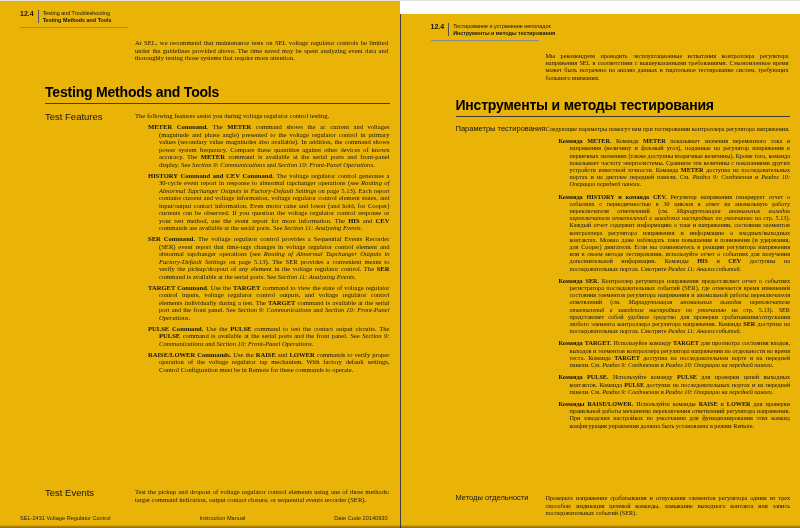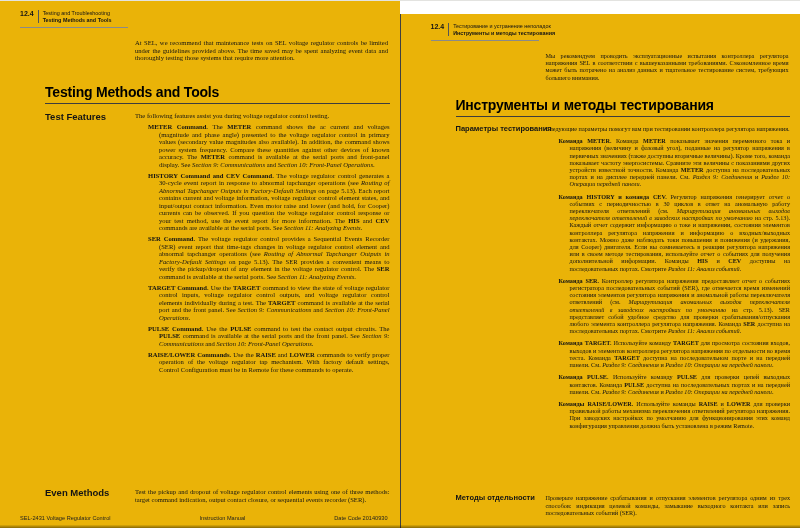--- a/index.html
+++ b/index.html
@@ -28,21 +28,21 @@
   .intro { position: absolute; top: 38px; left: var(--bx); width: var(--bw); margin: 0; font-size: 6.6px; line-height: 7.5px; text-align: justify; }
   .page-right .intro { font-size: 6.2px; line-height: 7.2px; }
 
   .section-title { position: absolute; top: 83px; left: var(--ml); margin: 0; font-family: "Liberation Sans", sans-serif; font-size: 14px; font-weight: bold; letter-spacing: -0.2px; color: #000; }
   .title-rule { position: absolute; top: 102px; left: var(--ml); right: 10px; height: 1px; background: #3d3d3d; }
 
   .content { position: absolute; top: 111px; left: var(--ml); right: 10px; bottom: 26px; display: flex; flex-direction: column; }
   .row { display: flex; }
   .label-col { width: 90px; flex: none; }
   .body-col { flex: 1; min-width: 0; }
-  .side-label { font-family: "Liberation Sans", sans-serif; font-size: 9.5px; font-weight: bold; line-height: 1.1; display: block; padding-right: 6px; }
+  .side-label { font-family: "Liberation Sans", sans-serif; font-size: 9.5px; font-weight: normal; line-height: 1.1; display: block; padding-right: 6px; }
   .page-right .side-label { font-size: 7.5px; white-space: nowrap; }
 
   .bp { margin: 0 0 3.5px; font-size: 6.6px; line-height: 7.5px; text-align: justify; }
   .page-right .bp { font-size: 6.2px; line-height: 7.2px; margin-bottom: 5px; }
   .cmd { padding-left: 24px; text-indent: -11px; }
   .methods-row { margin-top: auto; }
   .methods-row .bp { margin-bottom: 0; }
 
   .seg-b { font-weight: bold; }
   .seg-i { font-style: italic; }
@@ -80,21 +80,21 @@
           <p class="bp cmd"><span class="seg-b">METER Command.</span><span> The </span><span class="seg-b">METER</span><span> command shows the ac current and voltages (magnitude and phase angle) presented to the voltage regulator control in primary values (secondary value magnitudes also available). In addition, the command shows power system frequency. Compare these quantities against other devices of known accuracy. The </span><span class="seg-b">METER</span><span> command is available at the serial ports and front-panel display. See </span><span class="seg-i">Section 9: Communications</span><span> and </span><span class="seg-i">Section 10: Front-Panel Operations</span><span>.</span></p>
           <p class="bp cmd"><span class="seg-b">HISTORY Command and CEV Command.</span><span> The voltage regulator control generates a 30-cycle event report in response to abnormal tapchanger operations (see </span><span class="seg-i">Routing of Abnormal Tapchanger Outputs in Factory-Default Settings</span><span> on page 5.13). Each report contains current and voltage information, voltage regulator control element states, and input/output contact information. Even motor raise and lower (and hold, for Cooper) currents can be observed. If you question the voltage regulator control response or your test method, use the event report for more information. The </span><span class="seg-b">HIS</span><span> and </span><span class="seg-b">CEV</span><span> commands are available at the serial ports. See </span><span class="seg-i">Section 11: Analyzing Events</span><span>.</span></p>
           <p class="bp cmd"><span class="seg-b">SER Command.</span><span> The voltage regulator control provides a Sequential Events Recorder (SER) event report that time-tags changes in voltage regulator control element and abnormal tapchanger operations (see </span><span class="seg-i">Routing of Abnormal Tapchanger Outputs in Factory-Default Settings</span><span> on page 5.13). The SER provides a convenient means to verify the pickup/dropout of any element in the voltage regulator control. The </span><span class="seg-b">SER</span><span> command is available at the serial ports. See </span><span class="seg-i">Section 11: Analyzing Events</span><span>.</span></p>
           <p class="bp cmd"><span class="seg-b">TARGET Command.</span><span> Use the </span><span class="seg-b">TARGET</span><span> command to view the state of voltage regulator control inputs, voltage regulator control outputs, and voltage regulator control elements individually during a test. The </span><span class="seg-b">TARGET</span><span> command is available at the serial port and the front panel. See </span><span class="seg-i">Section 9: Communications</span><span> and </span><span class="seg-i">Section 10: Front-Panel Operations</span><span>.</span></p>
           <p class="bp cmd"><span class="seg-b">PULSE Command.</span><span> Use the </span><span class="seg-b">PULSE</span><span> command to test the contact output circuits. The </span><span class="seg-b">PULSE</span><span> command is available at the serial ports and the front panel. See </span><span class="seg-i">Section 9: Communications</span><span> and </span><span class="seg-i">Section 10: Front-Panel Operations</span><span>.</span></p>
           <p class="bp cmd"><span class="seg-b">RAISE/LOWER Commands.</span><span> Use the </span><span class="seg-b">RAISE</span><span> and </span><span class="seg-b">LOWER</span><span> commands to verify proper operation of the voltage regulator tap mechanism. With factory default settings, Control Configuration must be in Remote for these commands to operate.</span></p>
         </div>
       </div>
       <div class="row methods-row">
         <div class="label-col">
-          <span class="side-label">Even Methods</span>
+          <span class="side-label">Test Events</span>
         </div>
         <div class="body-col">
           <p class="bp">Test the pickup and dropout of voltage regulator control elements using one of three methods: target command indication, output contact closure, or sequential events recorder (SER).</p>
         </div>
       </div>
     </div>
 
     <div class="footer">
       <span>SEL-2431 Voltage Regulator Control</span>
       <span>Instruction Manual</span>

